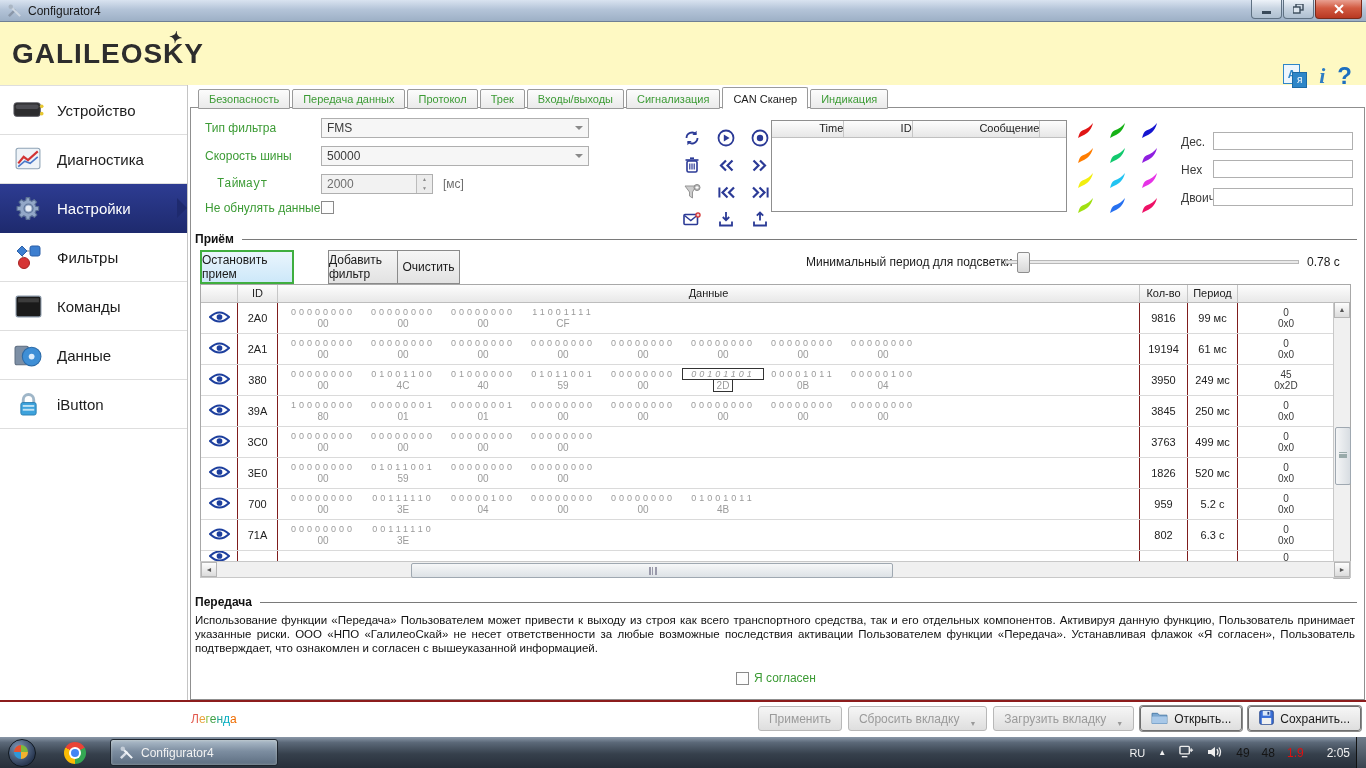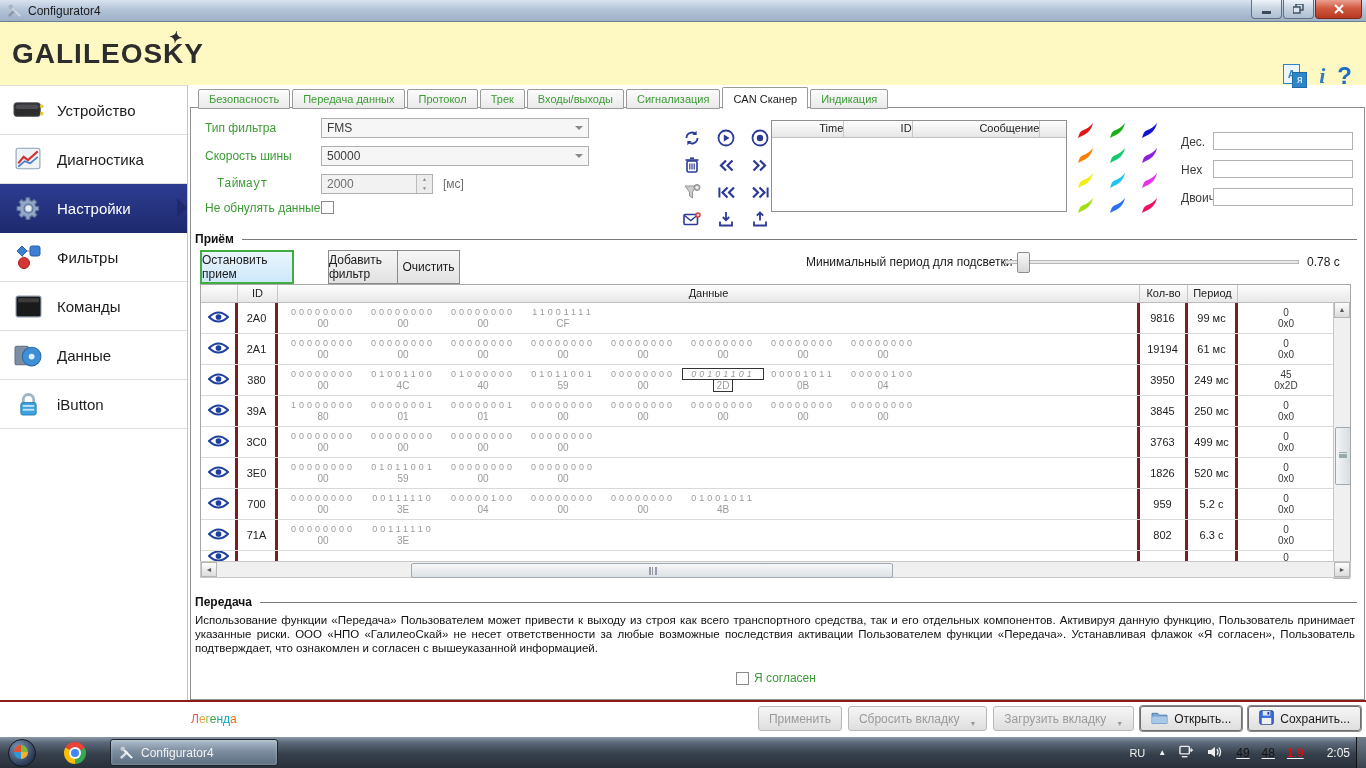--- a/index.html
+++ b/index.html
@@ -91,21 +91,21 @@
   .slider-handle{position:absolute;width:11px;height:19px;border:1px solid #8e8e8e;border-radius:2px;
     background:linear-gradient(#f8f8f8,#d8d8d8);}
 
   
   .can-table{position:absolute;left:9px;top:176px;width:1151px;height:294px;border:1px solid #a8a8a8;box-sizing:border-box;background:#fff;}
   .can-head{display:flex;height:17px;background:linear-gradient(#fdfdfd,#e8e8e8);border-bottom:1px solid #bdbdbd;}
   .chc{font-size:11px;text-align:center;line-height:16px;border-right:1px solid #c6c6c6;box-sizing:border-box;}
   .can-rows{position:relative;height:260px;overflow:hidden;}
   .crow{display:flex;height:31px;border-bottom:1px solid #dadada;box-sizing:border-box;}
   .crow.partial{height:12px;overflow:hidden;border-bottom:none;}
-  .ccell{border-right:3px solid #7f1d1d;box-sizing:border-box;display:flex;align-items:center;justify-content:center;}
+  .ccell{border-right:1px solid #7f1d1d;box-sizing:border-box;display:flex;align-items:center;justify-content:center;}
   .c-eye{width:37px;}
   .c-id{width:40px;font-size:11px;color:#222;}
   .c-data{width:862px;justify-content:flex-start;padding-left:5px;}
   .c-count{width:48px;font-size:11px;}
   .c-period{width:50px;font-size:11px;}
   .c-extra{width:96px;flex-direction:column;font-size:10px;line-height:11px;color:#3a3a3a;border-right:none;}
   .byte{width:80px;text-align:center;color:#9a9a9a;}
   .byte .bin{font-size:9px;letter-spacing:3px;}
   .byte .hex{font-size:10px;margin-top:1px;}
   .byte.hl .bin{outline:1px solid #333;font-style:italic;}
@@ -895,21 +895,21 @@
             <path d="M3 12 h6" stroke="#eee" stroke-width="1.5"></path>
             <path d="M11 5 h4 M13 3 v4" stroke="#eee" stroke-width="1.2"></path>
           </svg>
       </span>
       <span>
         <svg viewBox="0 0 16 12" width="16" height="12">
             <path d="M1 4 h3 l4 -3 v10 l-4 -3 H1 Z" fill="#eee"></path>
             <path d="M10 3 q2 3 0 6 M12 1.5 q3 4.5 0 9" stroke="#eee" fill="none" stroke-width="1.3"></path>
           </svg>
       </span>
-      <span id="tray-nums" style="display:flex;gap:12px;text-decoration:underline;">
+      <span id="tray-nums" style="display:flex;gap:12px;">
           <span class="num" style="color: rgb(21, 21, 21);">49</span>
           <span class="num" style="color: rgb(21, 21, 21);">48</span>
           <span class="num" style="color: rgb(224, 16, 16);">1.9</span>
         </span>
       <span style="margin-left:10px;font-size:12px;">2:05</span>
     </div>
     <div class="showdesk"></div>
   </div>
 
 </div>

